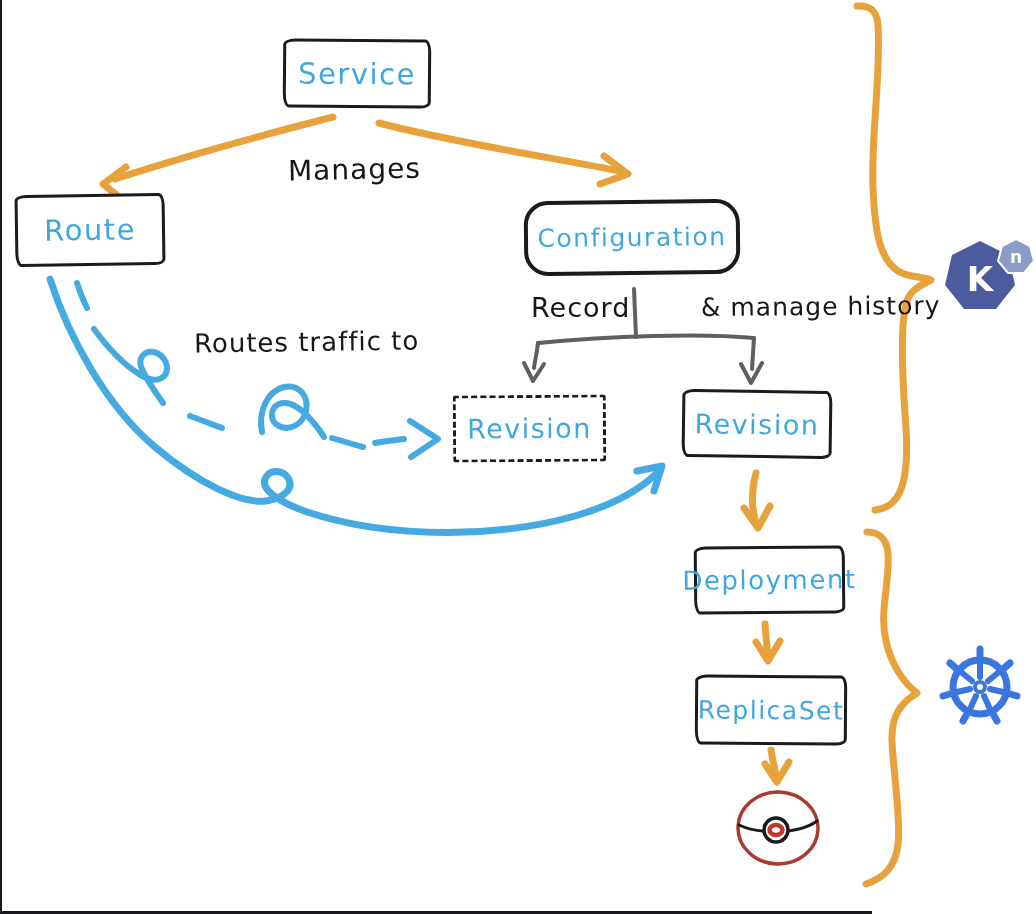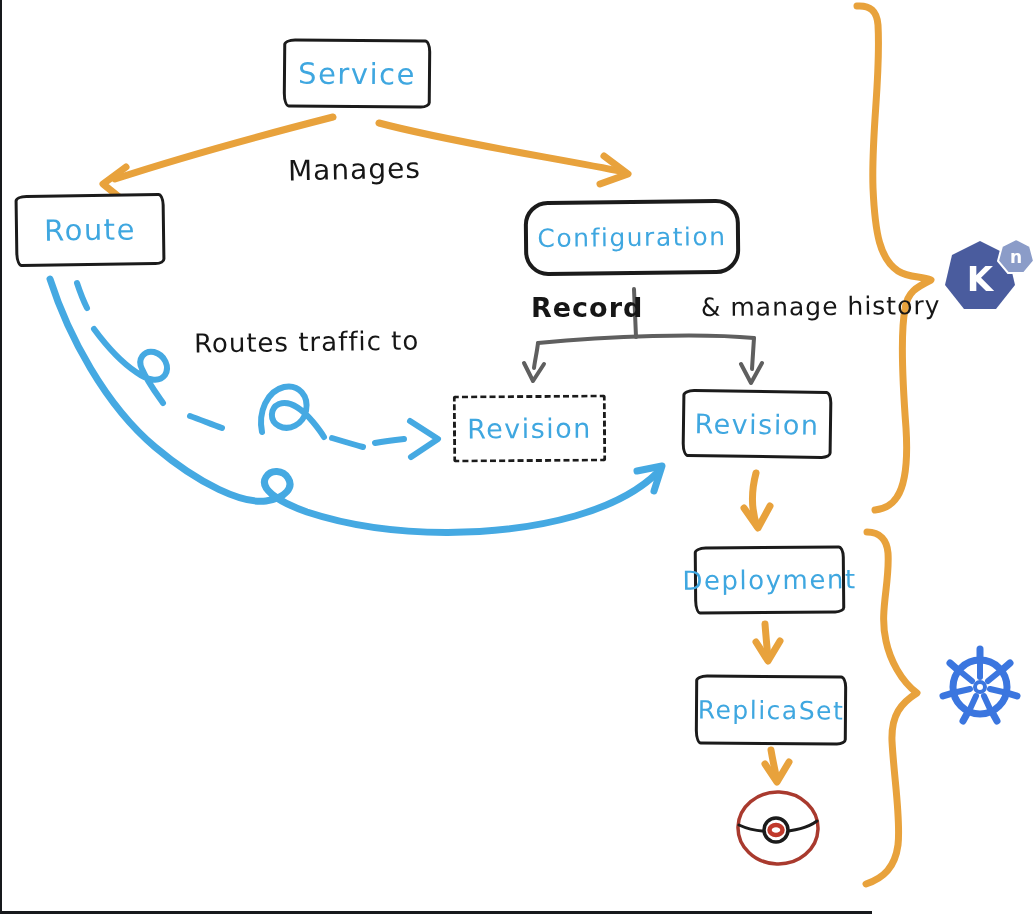--- a/index.html
+++ b/index.html
@@ -40,21 +40,21 @@
 
   .annotation{
     position:absolute;
     color:#161616;
     z-index:2;
     white-space:nowrap;
     letter-spacing:1px;
   }
   #label-manages{left:288px;top:153px;font-size:28px;transform:rotate(-1.2deg);}
   #label-routes-traffic{left:194px;top:327px;font-size:26px;transform:rotate(-0.8deg);}
-  #label-record{left:531px;top:292px;font-size:27px;font-weight:bold;}
+  #label-record{left:531px;top:292px;font-size:27px;}
   #label-manage-history{left:701px;top:292px;font-size:25px;transform:rotate(-0.5deg);}
 </style>
 </head>
 <body>
 
 <div id="canvas">
 
   <div id="edge-left" class="edge-strip"></div>
   <div id="edge-bottom" class="edge-strip"></div>
 

